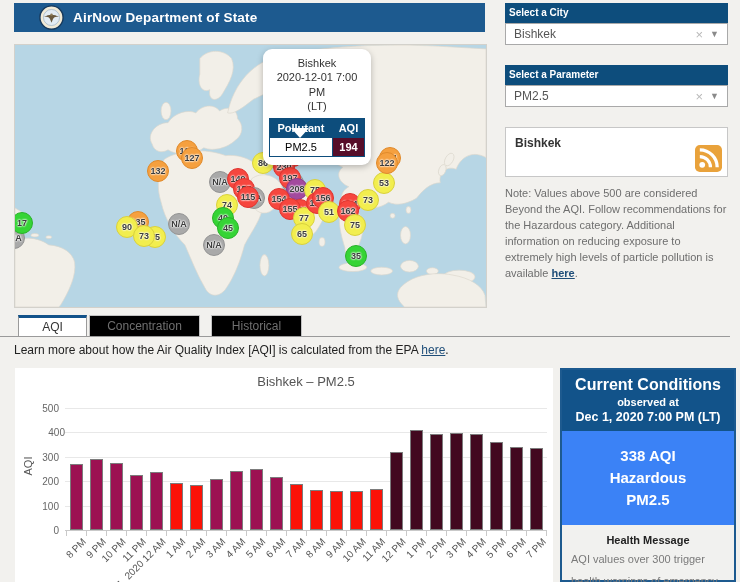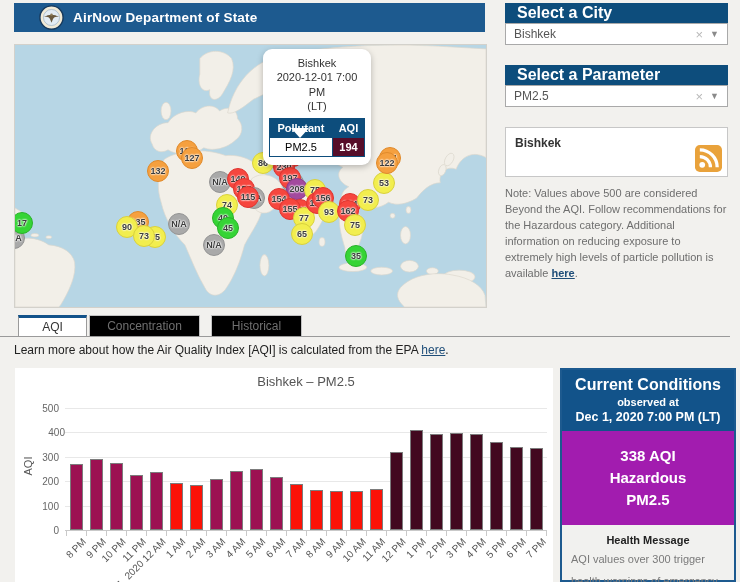--- a/index.html
+++ b/index.html
@@ -27,22 +27,22 @@
   .popup-tail { position:absolute; left:276px; top:83px; width:0; height:0; z-index:51;
                 border-left:9px solid transparent; border-right:9px solid transparent;
                 border-top:10px solid #fff; }
   .popup .line { font-size:11px; color:#333; line-height:1.3; }
   .popup table { width:96px; margin:5px auto 0; border-collapse:collapse; font-size:11px; }
   .popup th { background:#0d4d7c; color:#fff; font-weight:bold; padding:3px 4px; border:1px solid #0d4d7c; }
   .popup td { padding:3px 4px; border:1px solid #0d4d7c; }
   .popup td.aqi { background:#560d29; color:#fff; font-weight:bold; }
 
   
-  .panel-header { background:#0d4d7c; color:#fff; font-size:16px; font-weight:bold;
-                  height:20px; line-height:20px; padding-left:12px; }
+  .panel-header { background:#0d4d7c; color:#fff; font-size:10px; font-weight:bold;
+                  height:20px; line-height:20px; padding-left:4px; }
   .widget { left:505px; width:223px; }
   .select-box { height:22px; background:#fff; border:1px solid #a9a9a9; display:flex;
                 align-items:center; font-size:12px; color:#555; padding-left:8px; position:relative; }
   .select-box .clear { position:absolute; right:24px; color:#b9b9b9; font-size:13px; }
   .select-box .caret { position:absolute; right:8px; color:#8a8a8a; font-size:9px; }
   .rss-box { left:505px; top:127px; width:223px; height:50px; background:#fff;
              border:1px solid #c7c7c7; }
   .rss-title { position:absolute; left:9px; top:8px; font-size:12px; font-weight:bold; color:#333; }
   .rss-icon { position:absolute; right:5px; bottom:4px; width:27px; height:27px; }
   .note { left:505px; top:186px; width:226px; font-size:11px; color:#6e6e6e; line-height:1.45; }
@@ -71,21 +71,21 @@
   .xlab { position:absolute; font-size:10px; color:#555; white-space:nowrap;
           transform:rotate(-45deg); transform-origin:100% 0; }
 
   
   .cc { left:560px; top:368px; width:176px; height:214px; background:#f1f1ef;
         border:2px solid #1d5a8f; }
   .cc-head { background:#12538a; color:#fff; text-align:center; padding:6px 2px 7px; }
   .cc-head .l1 { font-size:16px; font-weight:bold; }
   .cc-head .l2 { font-size:11px; font-weight:bold; margin-top:2px; }
   .cc-head .l3 { font-size:12.5px; font-weight:bold; margin-top:2px; }
-  .cc-aqi { background:#a21caf; color:#fff; text-align:center; padding:14px 2px 15px; }
+  .cc-aqi { background:#3b82f6; color:#fff; text-align:center; padding:14px 2px 15px; }
   .cc-aqi div { font-size:15px; font-weight:bold; line-height:1.45; }
   .cc-health-title { text-align:center; font-size:11px; font-weight:bold; color:#222; margin:9px 0 2px; }
   .cc-health-text { font-size:11px; color:#7a7a7a; line-height:2.0; padding:0 9px; }
 </style>
 </head>
 <body>
 
 <div class="abs navbar">
   <svg class="seal" viewBox="0 0 28 28">
     <circle cx="14" cy="14" r="13" fill="#f1ead6" stroke="#16395c" stroke-width="1.6"></circle>
@@ -156,21 +156,21 @@
       <div class="bubble" style="left: 264px; top: 122px; background: rgb(246, 70, 62); border: 1px solid rgb(224, 53, 48);">197</div>
       <div class="bubble" style="left: 271px; top: 133px; background: rgb(163, 74, 158); border: 1px solid rgb(141, 58, 136);">208</div>
       <div class="bubble" style="left: 253px; top: 143px; background: rgb(246, 70, 62); border: 1px solid rgb(224, 53, 48);">154</div>
       <div class="bubble" style="left: 274px; top: 154px; background: rgb(246, 70, 62); border: 1px solid rgb(224, 53, 48);">131</div>
       <div class="bubble" style="left: 264px; top: 153px; background: rgb(246, 70, 62); border: 1px solid rgb(224, 53, 48);">155</div>
       <div class="bubble" style="left: 278px; top: 162px; background: rgb(242, 238, 78); border: 1px solid rgb(217, 209, 62);">77</div>
       <div class="bubble" style="left: 276px; top: 178px; background: rgb(242, 238, 78); border: 1px solid rgb(217, 209, 62);">65</div>
       <div class="bubble" style="left: 289px; top: 134px; background: rgb(242, 238, 78); border: 1px solid rgb(217, 209, 62);">75</div>
       <div class="bubble" style="left: 291px; top: 147px; background: rgb(246, 70, 62); border: 1px solid rgb(224, 53, 48);">125</div>
       <div class="bubble" style="left: 297px; top: 142px; background: rgb(246, 70, 62); border: 1px solid rgb(224, 53, 48);">156</div>
-      <div class="bubble" style="left: 303px; top: 156px; background: rgb(242, 238, 78); border: 1px solid rgb(217, 209, 62);">93</div>
+      <div class="bubble" style="left: 303px; top: 156px; background: rgb(242, 238, 78); border: 1px solid rgb(217, 209, 62);">51</div>
       <div class="bubble" style="left: 324px; top: 148px; background: rgb(246, 70, 62); border: 1px solid rgb(224, 53, 48);">164</div>
       <div class="bubble" style="left: 322px; top: 155px; background: rgb(246, 70, 62); border: 1px solid rgb(224, 53, 48);">162</div>
       <div class="bubble" style="left: 342px; top: 144px; background: rgb(242, 238, 78); border: 1px solid rgb(217, 209, 62);">73</div>
       <div class="bubble" style="left: 329px; top: 169px; background: rgb(242, 238, 78); border: 1px solid rgb(217, 209, 62);">75</div>
       <div class="bubble" style="left: 358px; top: 127px; background: rgb(242, 238, 78); border: 1px solid rgb(217, 209, 62);">53</div>
       <div class="bubble" style="left: 364px; top: 102px; background: rgb(245, 160, 63); border: 1px solid rgb(224, 138, 43);">131</div>
       <div class="bubble" style="left: 361px; top: 107px; background: rgb(245, 160, 63); border: 1px solid rgb(224, 138, 43);">122</div>
       <div class="bubble" style="left: 329px; top: 88px; background: rgb(169, 169, 169); border: 1px solid rgb(148, 148, 148);">N/A</div>
       <div class="bubble" style="left: 330px; top: 200px; background: rgb(53, 212, 53); border: 1px solid rgb(42, 179, 42);">35</div>
     </div>

